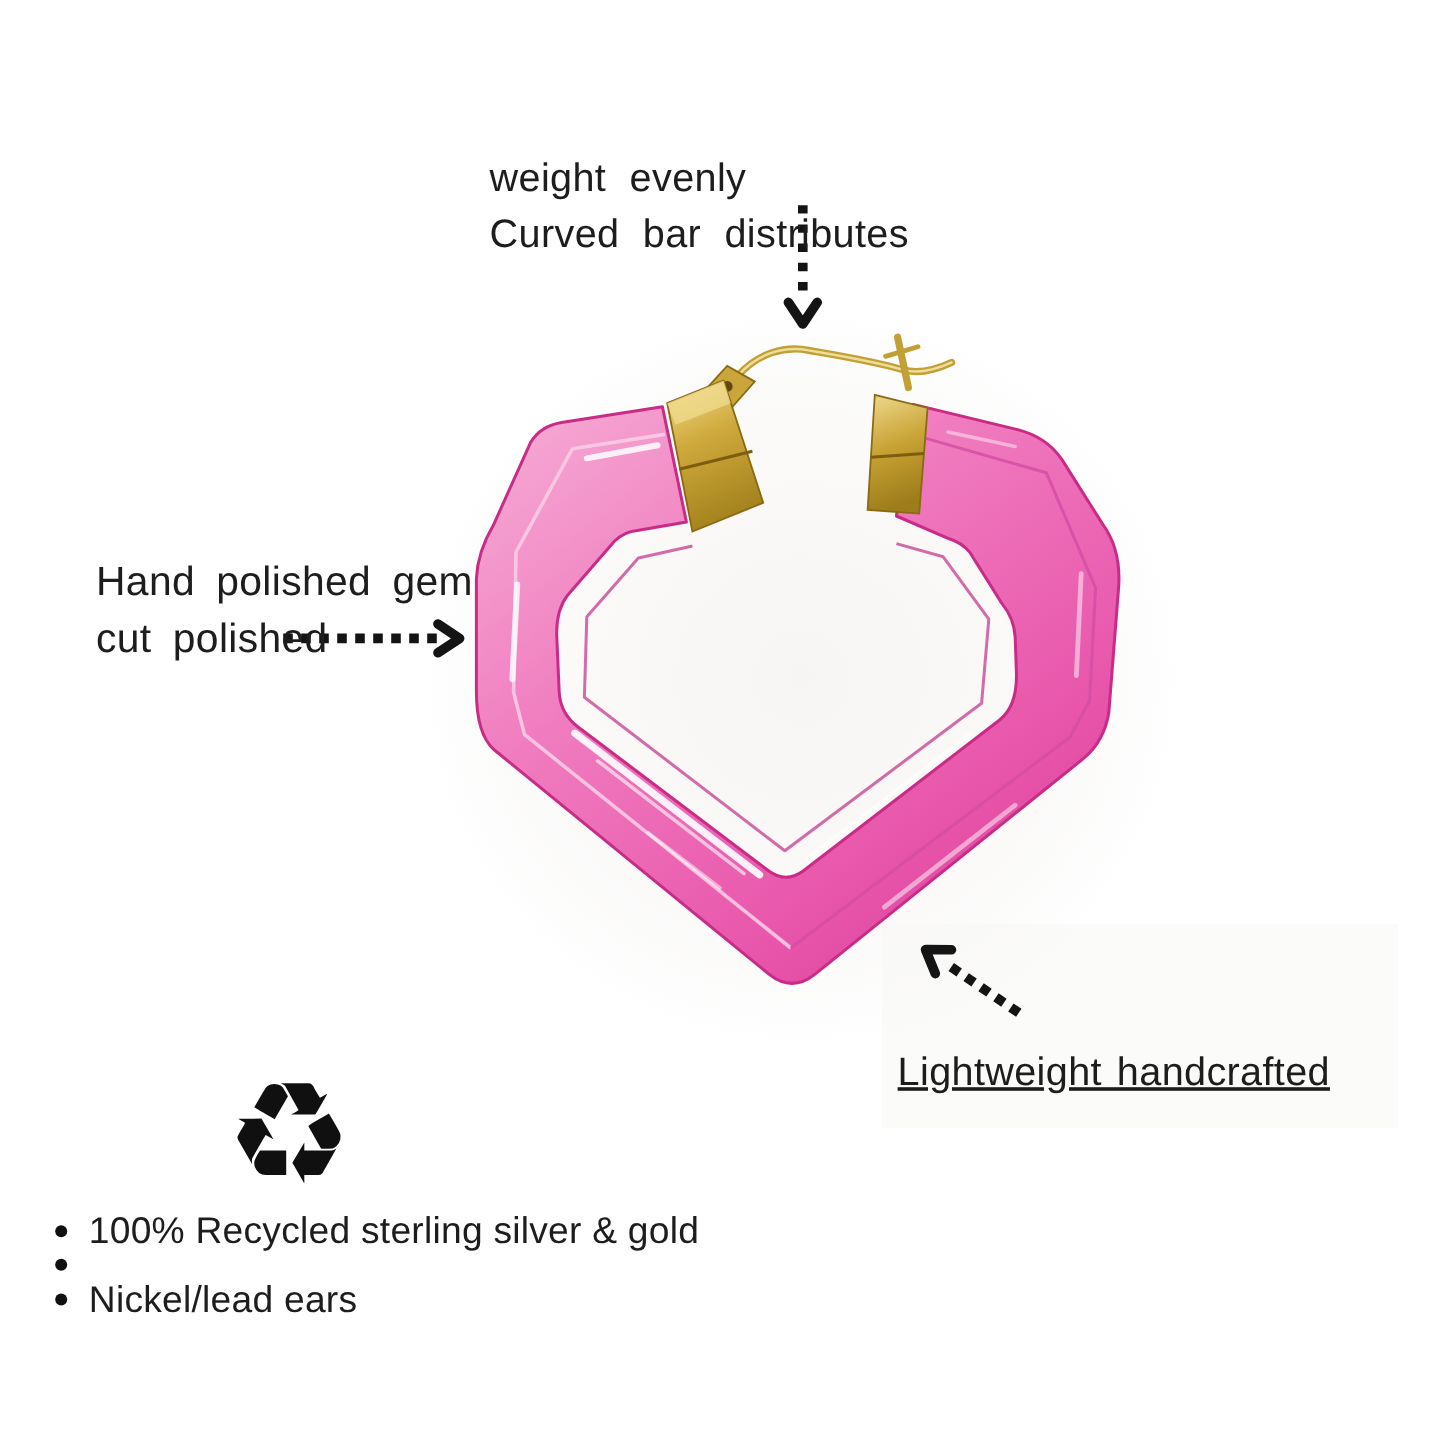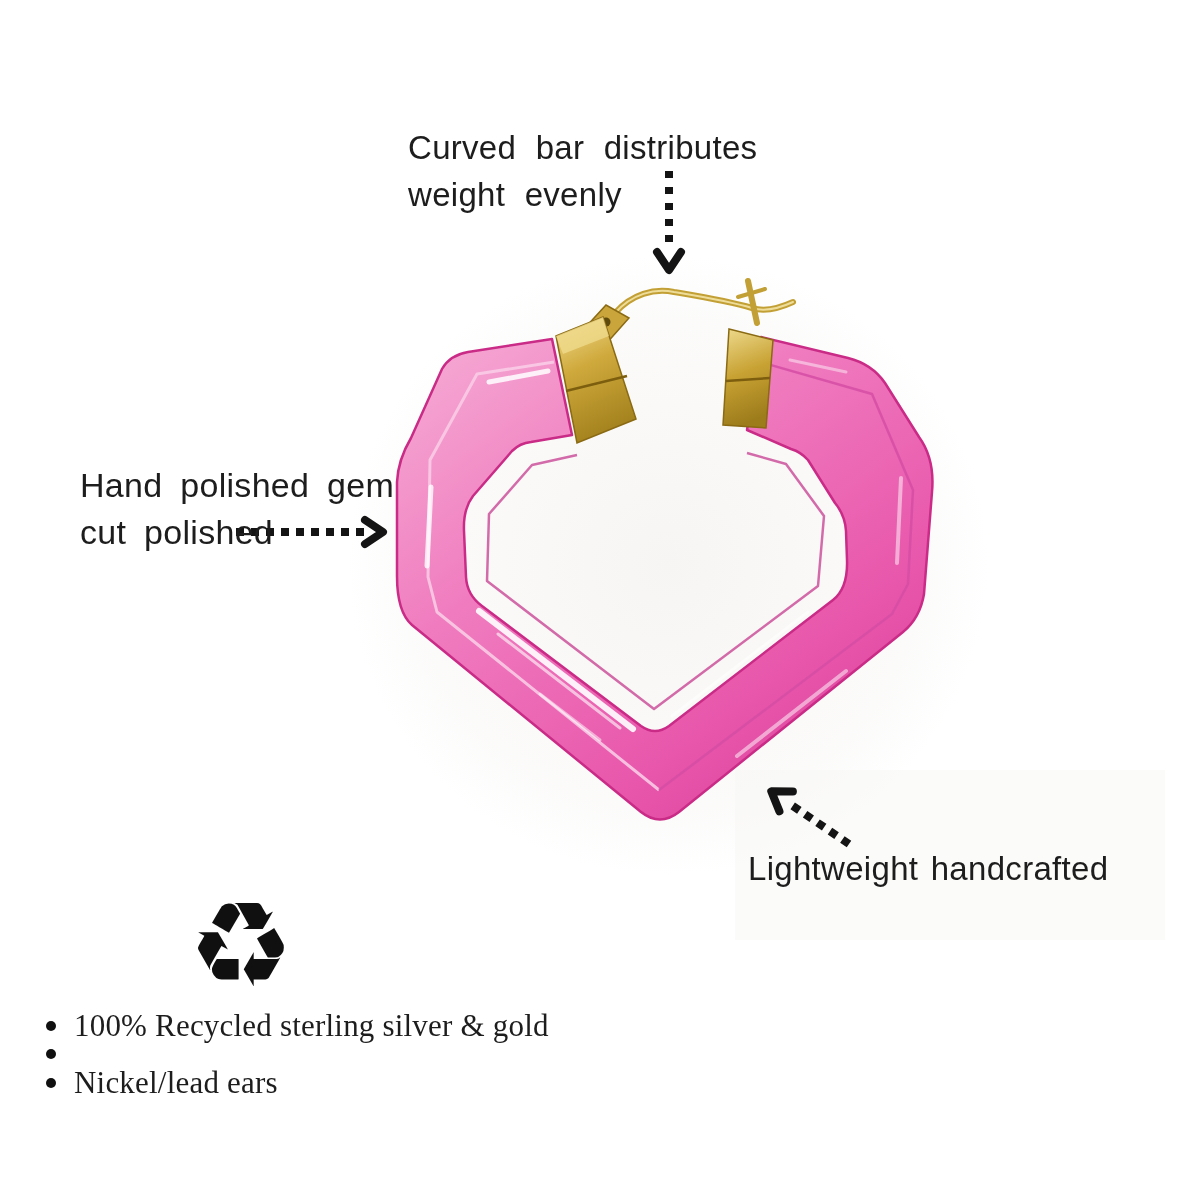--- a/index.html
+++ b/index.html
@@ -5,30 +5,30 @@
   html,body{margin:0;padding:0;background:#ffffff;}
   .canvas{
     position:relative;width:1200px;height:1200px;background:#ffffff;overflow:hidden;
     font-family:"Liberation Sans",sans-serif;color:var(--text,#1d1d1d);
   }
   .art{position:absolute;left:0;top:0;width:1200px;height:1200px;}
   .ann{position:absolute;font-size:33px;line-height:47px;letter-spacing:.3px;
        color:var(--text,#1d1d1d);white-space:nowrap;}
   .ann-top{left:408px;top:124px;word-spacing:10px;}
   .ann-left{left:40px;top:462px;font-size:34px;word-spacing:8px;margin-left:40px;}
-  .ann-right{left:748px;top:845px;word-spacing:3px;}
+  .ann-right{left:748px;top:869px;word-spacing:3px;text-decoration:underline;}
   .recycle{
     position:absolute;left:188px;top:886px;font-size:118px;line-height:118px;
     color:#101010;font-family:"DejaVu Sans",sans-serif;
   }
   .features{
     position:absolute;left:46px;top:1002px;margin:0;padding:0;list-style:none;
     font-size:31px;line-height:47px;letter-spacing:.2px;
   }
-  .features li{display:flex;align-items:center;font-family:Liberation Serif, serif;}
+  .features li{display:flex;align-items:center;}
   .features .dot{
     width:10px;height:10px;border-radius:50%;background:#101010;
     margin-right:18px;flex:0 0 auto;
   }
 </style>
 </head>
 <body>
 
 <div class="canvas">
 
@@ -108,22 +108,22 @@
     </g>
 
     <g>
       <line x1="669" y1="171" x2="669" y2="251" stroke="#141414" stroke-width="8" stroke-dasharray="7 9" marker-end="url(#chev)"></line>
       <line x1="236" y1="532" x2="364" y2="532" stroke="#141414" stroke-width="8" stroke-dasharray="8 7" marker-end="url(#chev)"></line>
       <line x1="849" y1="844" x2="787" y2="802" stroke="#141414" stroke-width="8" stroke-dasharray="8 7" marker-end="url(#chev)"></line>
     </g>
   </svg>
 
   <div class="ann ann-top">
+    <div>weight evenly</div>
     <div>Curved bar distributes</div>
-    <div>weight evenly</div>
   </div>
 
   <div class="ann ann-left">
     <div>Hand polished gem</div>
     <div>cut polished</div>
   </div>
 
   <div class="ann ann-right">
     <div>Lightweight handcrafted</div>
   </div>

